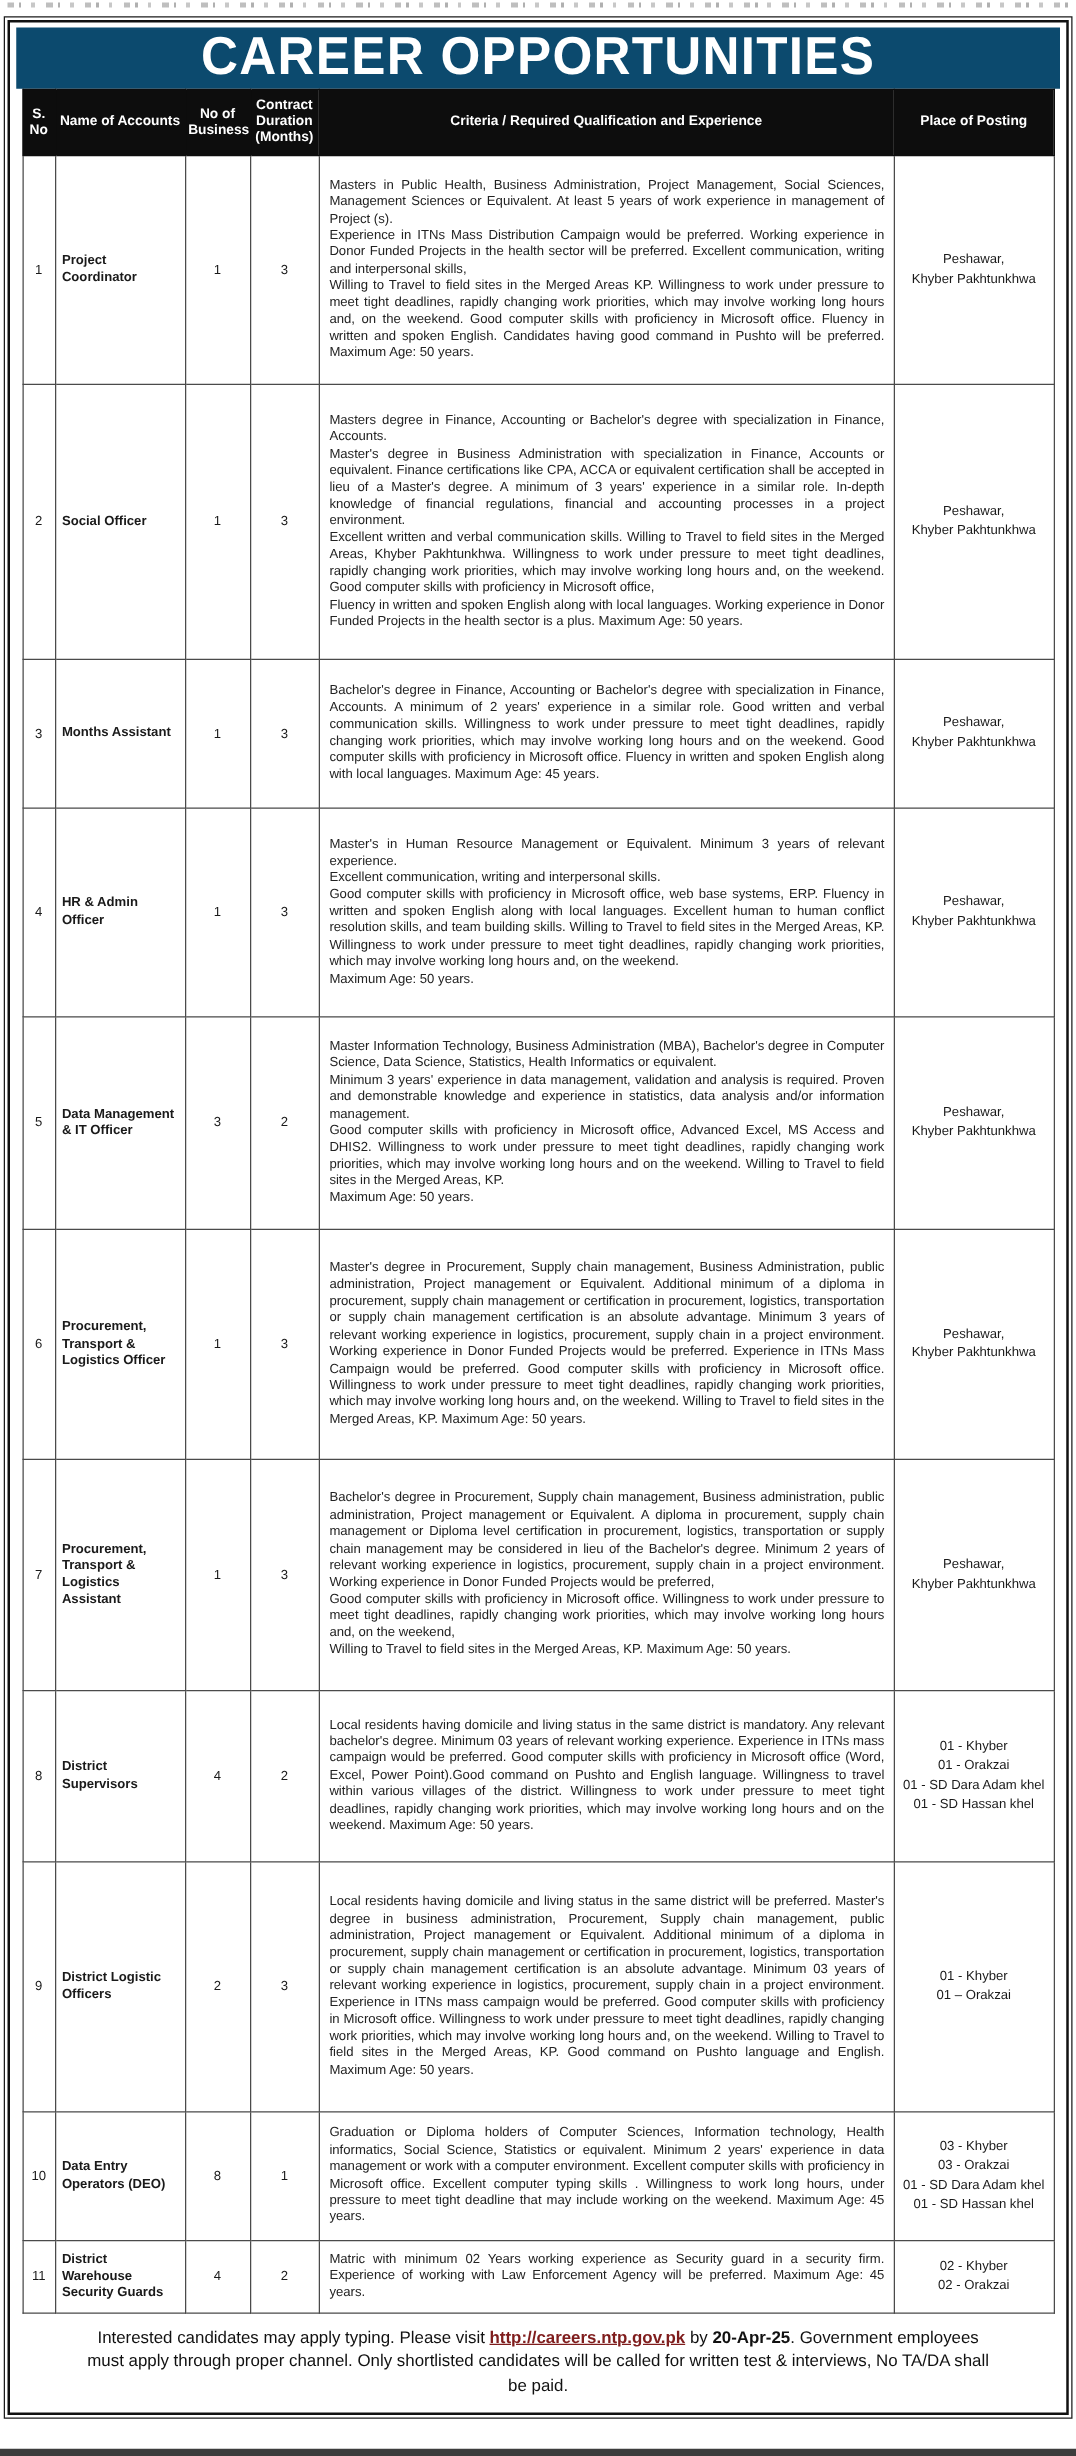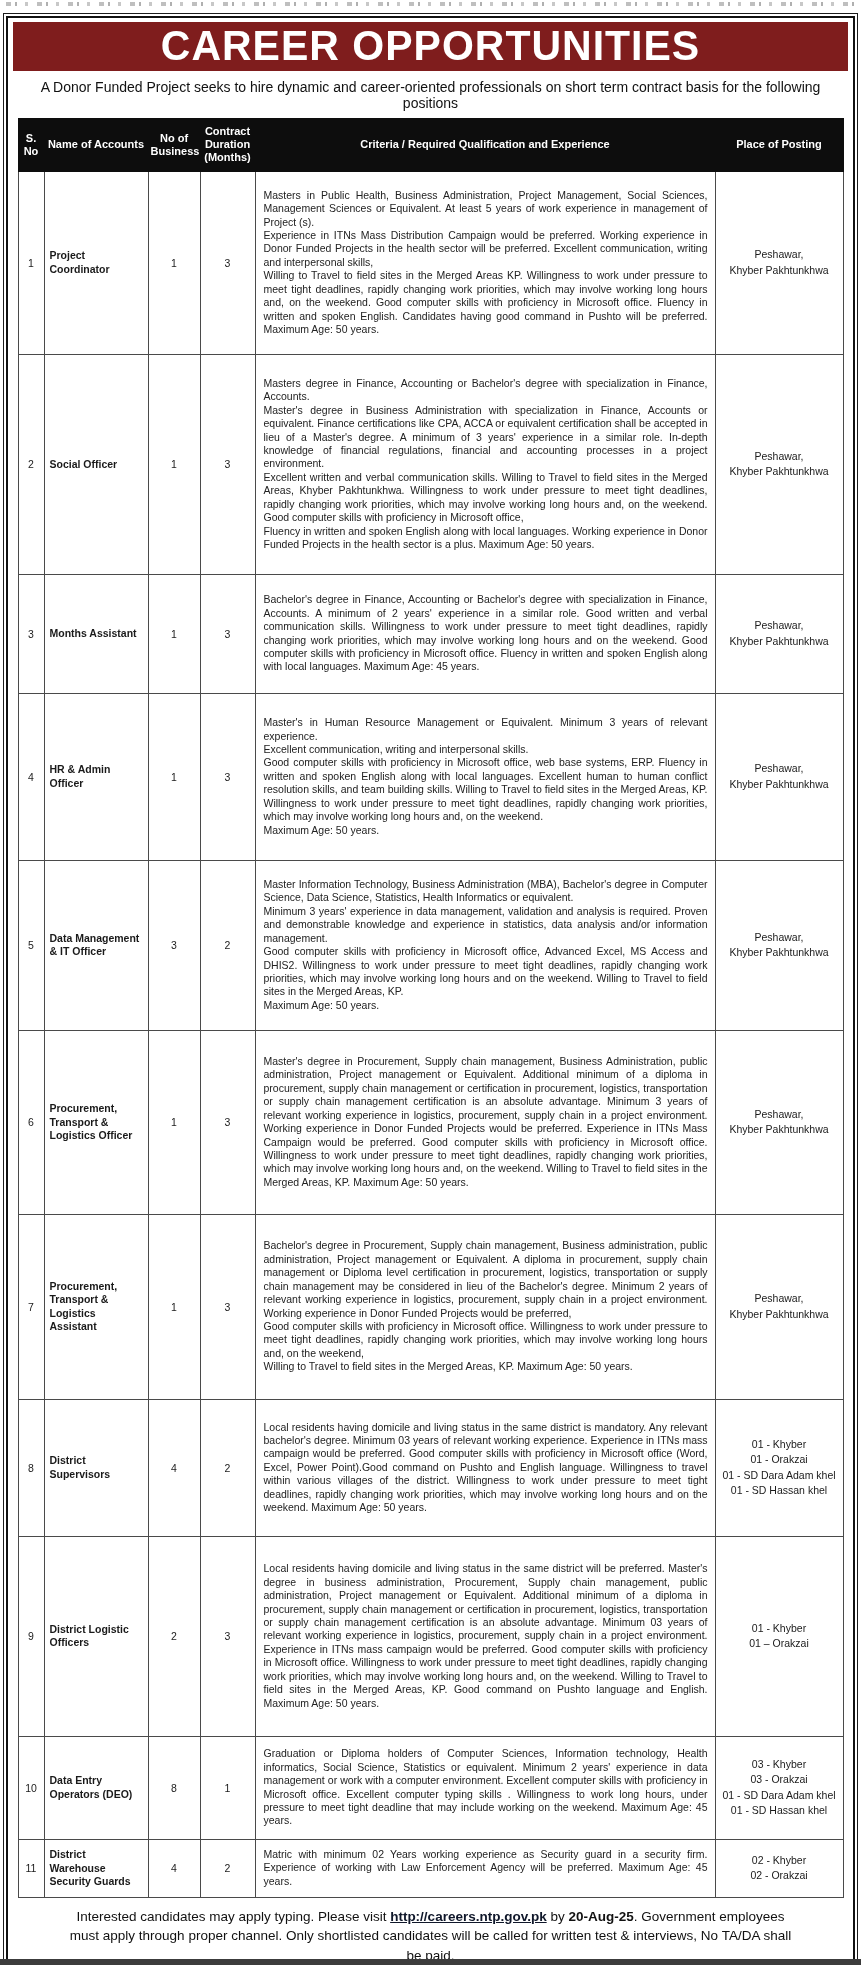--- a/index.html
+++ b/index.html
@@ -12,21 +12,21 @@
   .noise-strip {
     height:11px; margin:0 6px 2px 6px; opacity:.55;
     background:
       repeating-linear-gradient(90deg,#8a8a8a 0 5px,transparent 5px 9px,#6f6f6f 9px 11px,transparent 11px 19px,#9a9a9a 19px 22px,transparent 22px 31px);
     background-size:auto 4px; background-repeat:repeat-x; background-position:0 2px;
   }
   .frame { margin:0 3px; border:1.5px solid #1b1b1b; padding:2px; }
   .frame-inner { border:2px solid #111; padding:3px 4px 6px 4px; background:#fff; }
 
   .title-band {
-    background:#7f1d1d; color:#fff; text-align:center;
+    background:#0c4a6e; color:#fff; text-align:center;
     padding:2px 0 4px 0; margin:1px 1px 0 1px;
   }
   .title-band h1 {
     font-size:41px; font-weight:700; letter-spacing:1px; line-height:1.05;
     transform:scaleY(1.04); display:inline-block;
   }
   .subtitle {
     text-align:center; font-size:14px; padding:8px 8px 7px 8px; color:#111;
   }
 
@@ -68,38 +68,37 @@
   tbody tr:nth-of-type(5)  td { height:170px; }
   tbody tr:nth-of-type(6)  td { height:184px; }
   tbody tr:nth-of-type(7)  td { height:185px;margin-left:12px; }
   tbody tr:nth-of-type(8)  td { height:137px; }
   tbody tr:nth-of-type(9)  td { height:200px; }
   tbody tr:nth-of-type(10) td { height:103px; }
   tbody tr:nth-of-type(11) td { height:58px; }
 
   .footer { position:relative; padding:9px 14px 6px 14px; text-align:center; }
   .apply-line { font-size:13.5px; line-height:1.45; max-width:730px; margin:0 auto; color:#111; }
-  .apply-link { font-weight:700; text-decoration:underline; color:#0f172a; cursor:pointer; }
+  .apply-link { font-weight:700; text-decoration:underline; color:#7f1d1d; cursor:pointer; }
   .apply-deadline { font-weight:700; }
 
   .bottom-strip { position:absolute; left:0; bottom:0; width:100%; height:6px; background:#3c3c3c; }
 </style>
 </head>
 <body>
 
 <div class="noise-strip"></div>
 
 <div class="frame">
   <div class="frame-inner">
 
     <div class="title-band">
       <h1>CAREER OPPORTUNITIES</h1>
     </div>
 
-    <div class="subtitle">A Donor Funded Project seeks to hire dynamic and career-oriented professionals on short term contract basis for the following positions</div>
 
     <table class="jobs">
       <colgroup>
         <col class="w-sno">
           <col class="w-name">
           <col class="w-pos">
         <col class="w-dur">
           <col class="w-crit">
           <col class="w-plc">
       </colgroup>
@@ -241,20 +240,20 @@
     <td class="c-pos">4</td>
     <td class="c-dur">2</td>
     <td class="c-crit">Matric with minimum 02 Years working experience as Security guard in a security firm. Experience of working with Law Enforcement Agency will be preferred. Maximum Age: 45 years.</td>
     <td class="c-place">02 - Khyber
 02 - Orakzai</td>
   </tr>
 </tbody>
     </table>
 
     <div class="footer">
-      <div class="apply-line"><span>Interested candidates may apply typing. Please visit </span><span class="apply-link">http://careers.ntp.gov.pk</span><span> by </span><span class="apply-deadline">20-Aug-25</span><span>. Government employees must apply through proper channel. Only shortlisted candidates will be called for written test &amp; interviews, No TA/DA shall be paid.</span></div>
+      <div class="apply-line"><span>Interested candidates may apply typing. Please visit </span><span class="apply-link">http://careers.ntp.gov.pk</span><span> by </span><span class="apply-deadline">20-Apr-25</span><span>. Government employees must apply through proper channel. Only shortlisted candidates will be called for written test &amp; interviews, No TA/DA shall be paid.</span></div>
 
     </div>
 
   </div>
 </div>
 
 <div class="bottom-strip"></div>
 
 </body></html>

